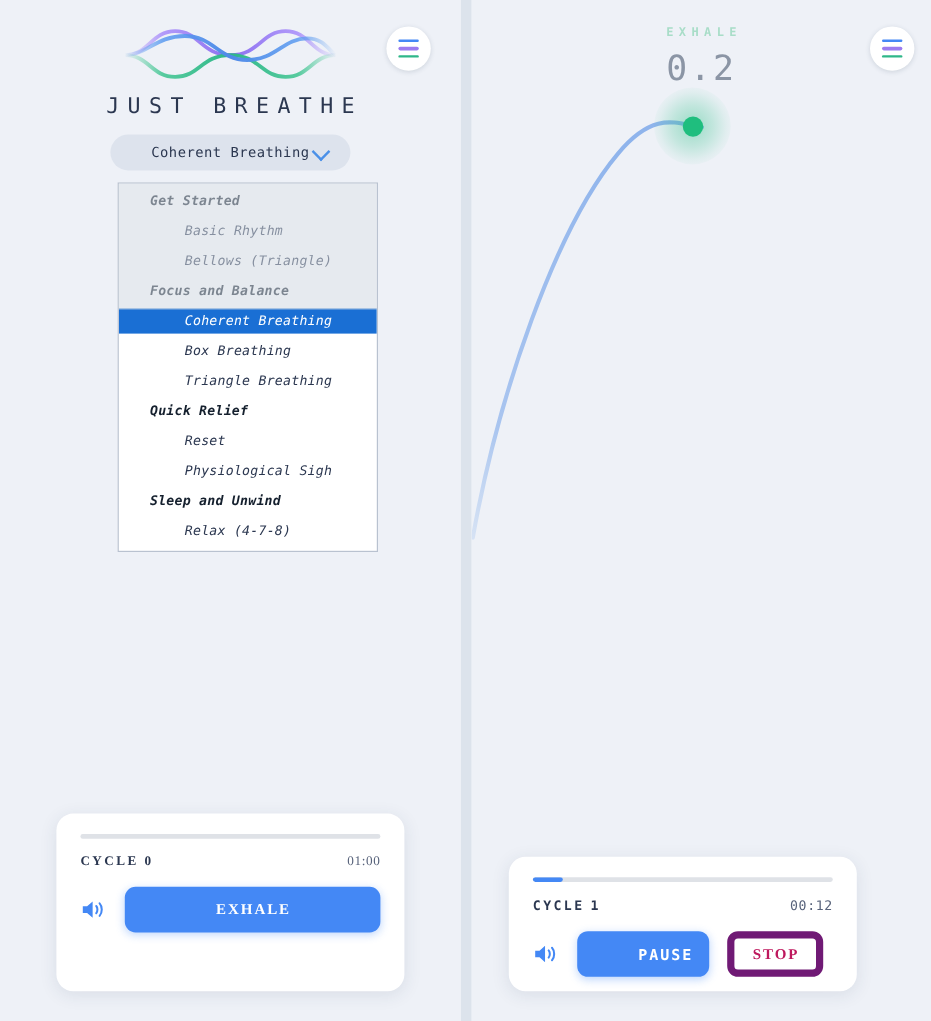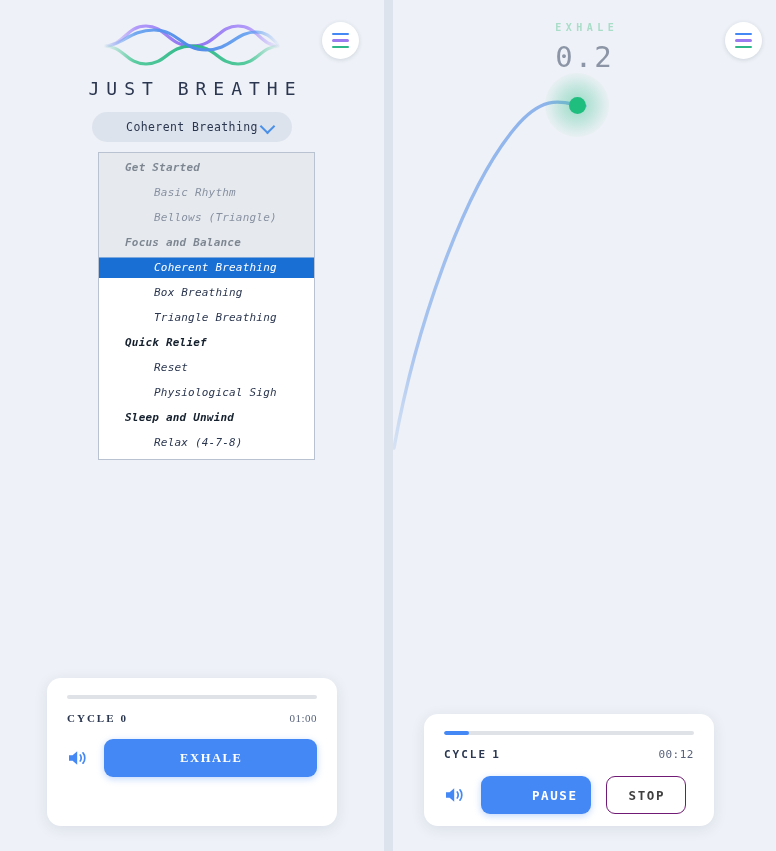--- a/index.html
+++ b/index.html
@@ -299,22 +299,23 @@
   .btn-primary-sm {
     flex: 0 0 110px;
     background: #4488f5;
     color: #ffffff;
     box-shadow: 0 2px 7px rgba(68,136,245,0.33);
     padding-left: 36px;
   }
   .btn-outline {
     flex: 0 0 80px;
     background: #ffffff;
-    color: #404040;
-    border: 1px solid #701a75;
+    color: #be185d;
+    border: 6px solid #701a75;
+    font-family: Liberation Serif, serif;
   }
 </style>
 </head>
 <body>
 
 <div id="app">
 
   <div class="panel panel-left">
 
     <div class="logo-wrap">

